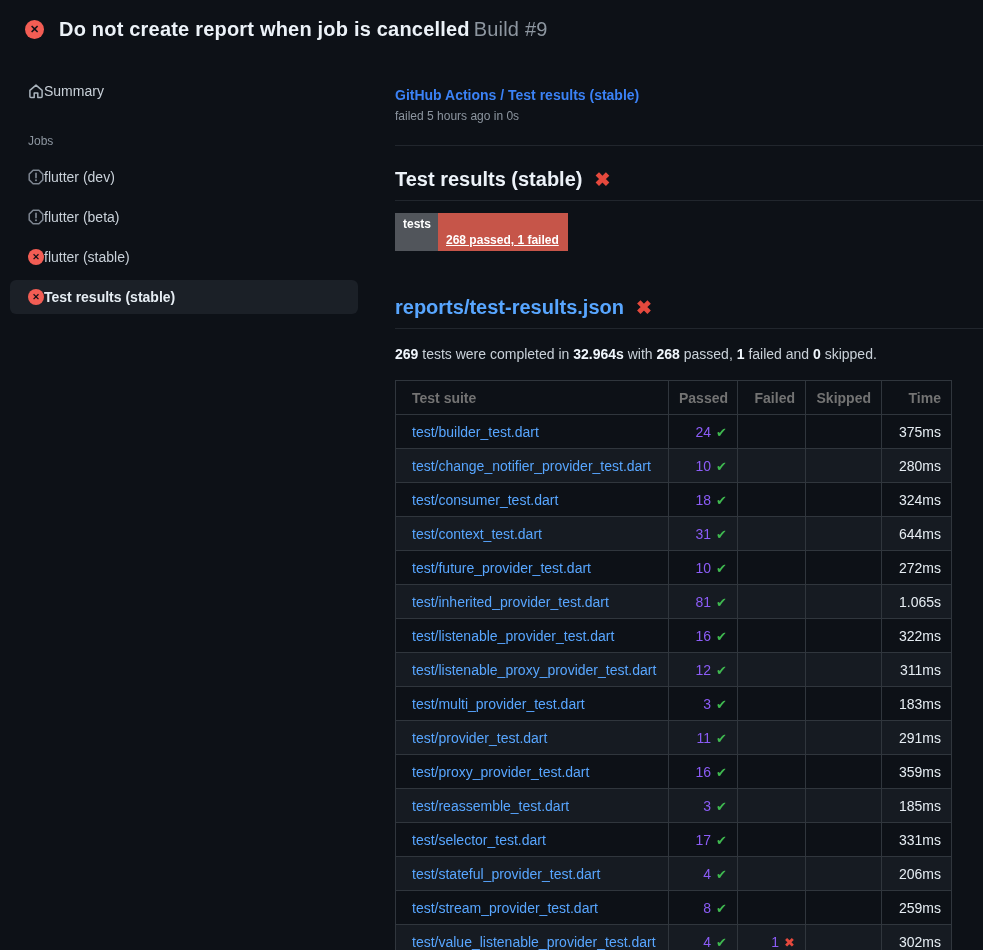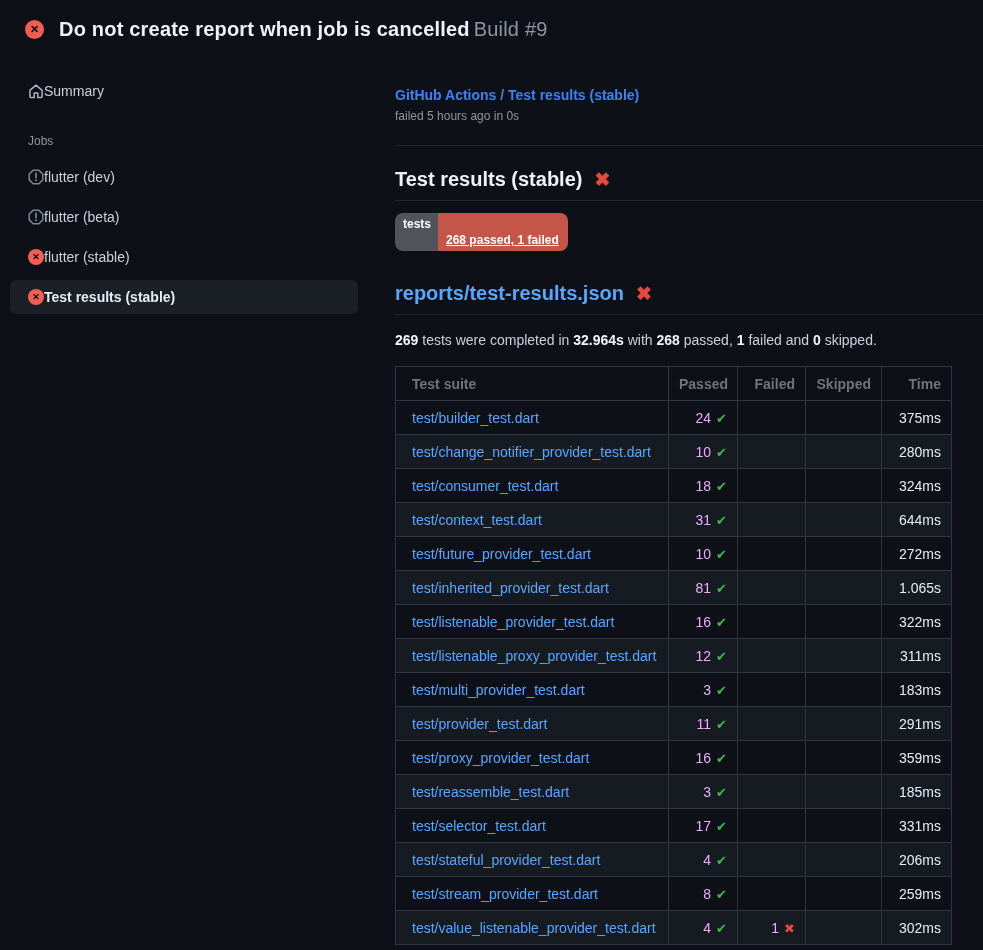--- a/index.html
+++ b/index.html
@@ -43,45 +43,45 @@
   .status-line { font-size: 12px; color: #8d96a0; margin-top: 6px; }
   hr.divider { border: none; border-top: 1px solid #21262d; margin-top: 22px; }
   hr.divider.tight { margin-top: 9px; }
   .section-heading {
     margin-top: 22px; font-size: 20px; font-weight: 600; color: #ecf2f8;
     display: flex; align-items: center; gap: 12px;
   }
   .heading-x { color: #e5493d; font-size: 19px; font-weight: 700; line-height: 1; }
   .badge {
     display: inline-flex; margin-top: 12px; font-size: 12px; font-weight: 600;
-    color: #ffffff; border-radius: 8px; overflow: hidden; line-height: 1; justify-content: center;
+    color: #ffffff; border-radius: 0; overflow: hidden; line-height: 1; justify-content: center;
   }
   .badge-label { background: #51555b; padding: 5px 7px 5px 8px; }
   .badge-value { background: #c65549; padding: 21px 9px 5px 8px; text-decoration: underline; }
   .report-heading {
-    margin-top: 31px; font-size: 20px; font-weight: 600;
+    margin-top: 45px; font-size: 20px; font-weight: 600;
     display: flex; align-items: center; gap: 12px;
   }
   .report-heading a { color: #58a6ff; text-decoration: none; cursor: pointer; }
   .summary-line { margin-top: 17px; font-size: 14px; color: #c9d1d9; }
   .summary-line strong { color: #f0f6fc; font-weight: 700; }
   
   table {
     margin-top: 18px; border-collapse: collapse; table-layout: fixed;
     width: 556px; font-size: 14px;
   }
   th, td { border: 1px solid #30363d; padding: 7px 10px; height: 34px; }
   th { font-weight: 700; color: #737373; }
   th.suite, td.suite { text-align: left; padding-left: 16px; }
   th.num, td.num { text-align: right; }
   tbody tr:nth-child(even) { background: #161b22; }
   td.suite a { color: #58a6ff; text-decoration: none; cursor: pointer; }
   .check-icon { color: #3fb950; margin-left: 5px; font-size: 13px; }
   .fail-icon { color: #e5493d; margin-left: 5px; font-size: 13px; }
-  .cell-num { color: #f0abfc; }
+  .cell-num { color: #8b5cf6; }
 </style>
 </head>
 <body>
 
 <div class="app">
 
   <header class="app-header">
     <span class="icon-x-circle lg">
         <span class="x-glyph">✕</span>
       </span>

